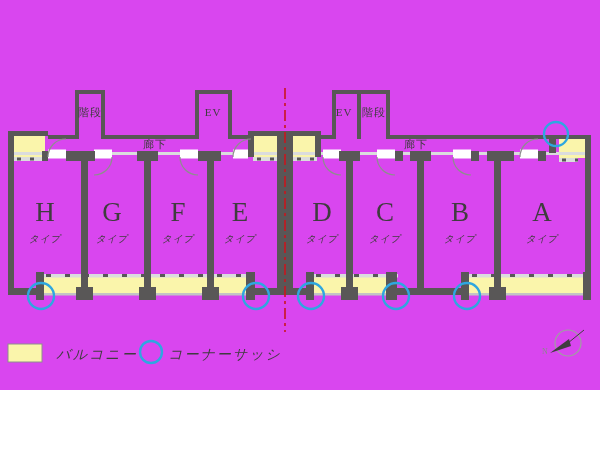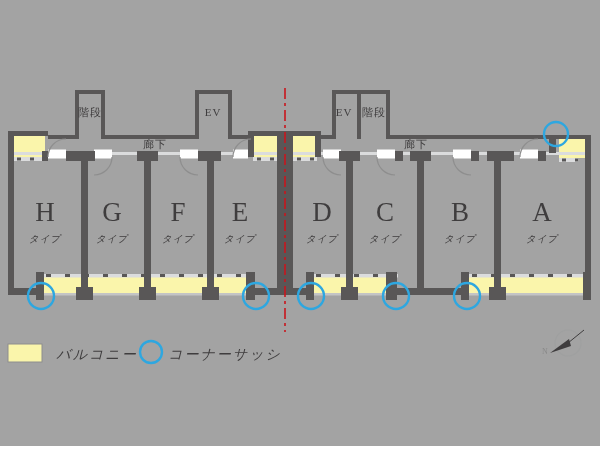--- a/index.html
+++ b/index.html
@@ -1,16 +1,16 @@
 <!DOCTYPE html>
 <html><head>
 <meta charset="utf-8">
 <style>
   html,body{margin:0;padding:0;background:#ffffff;}
-  .stage{position:relative;width:600px;height:446px;background:#a3a3a3;overflow:hidden;
+  .stage{position:relative;width:600px;height:390px;background:#d946ef;overflow:hidden;
          font-family:"Liberation Serif","DejaVu Serif",serif;}
   svg{display:block;}
   .wall{fill:#595757;}
   .sill{fill:#DBDCDD;}
   .thinedge{fill:#C3C4C5;}
   .doorgap{fill:#ffffff;}
   .arc{fill:none;stroke:#8E8E8E;stroke-width:1.2;}
   .sash{fill:none;stroke-width:2.4;}
   .redline{fill:none;stroke-width:1.6;stroke-dasharray:11 4 3 4;}
   .tickline{fill:none;stroke:#595757;stroke-width:3;stroke-dasharray:5 14;}

